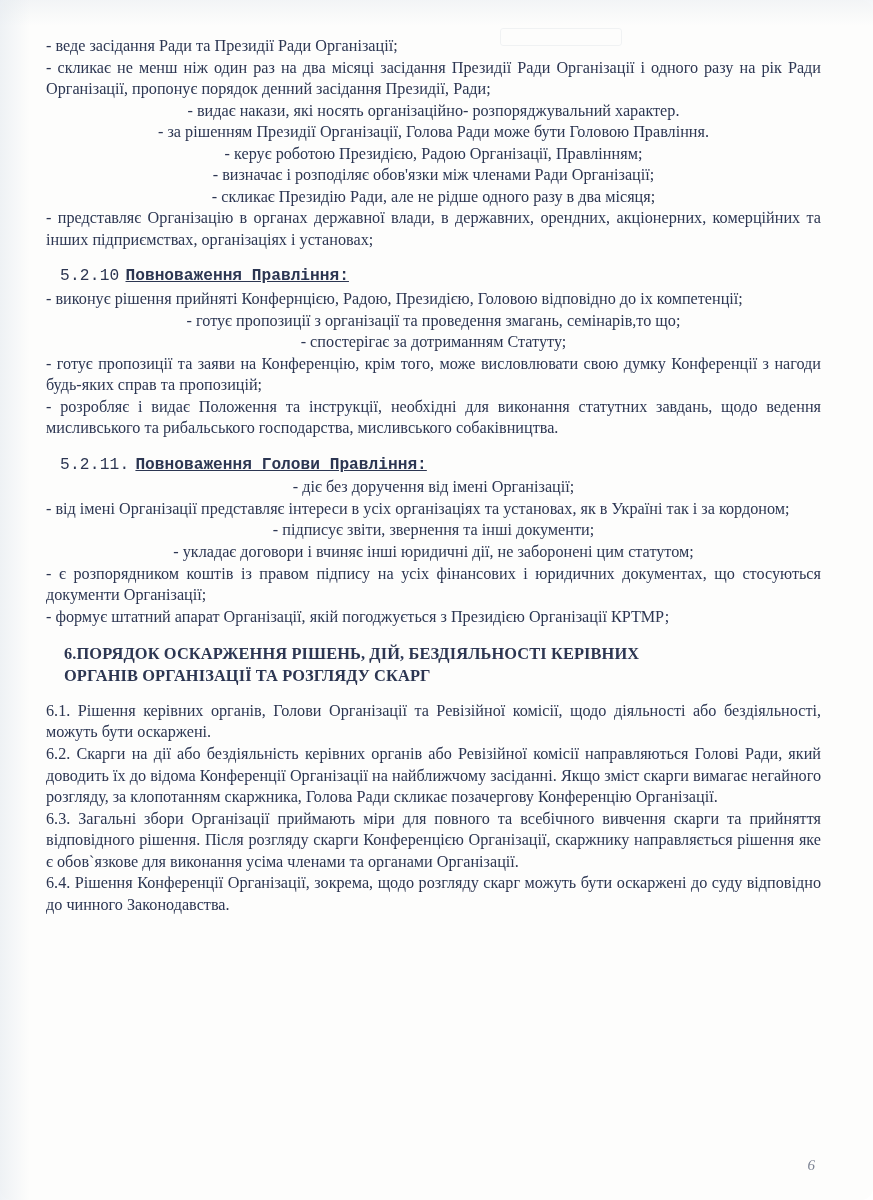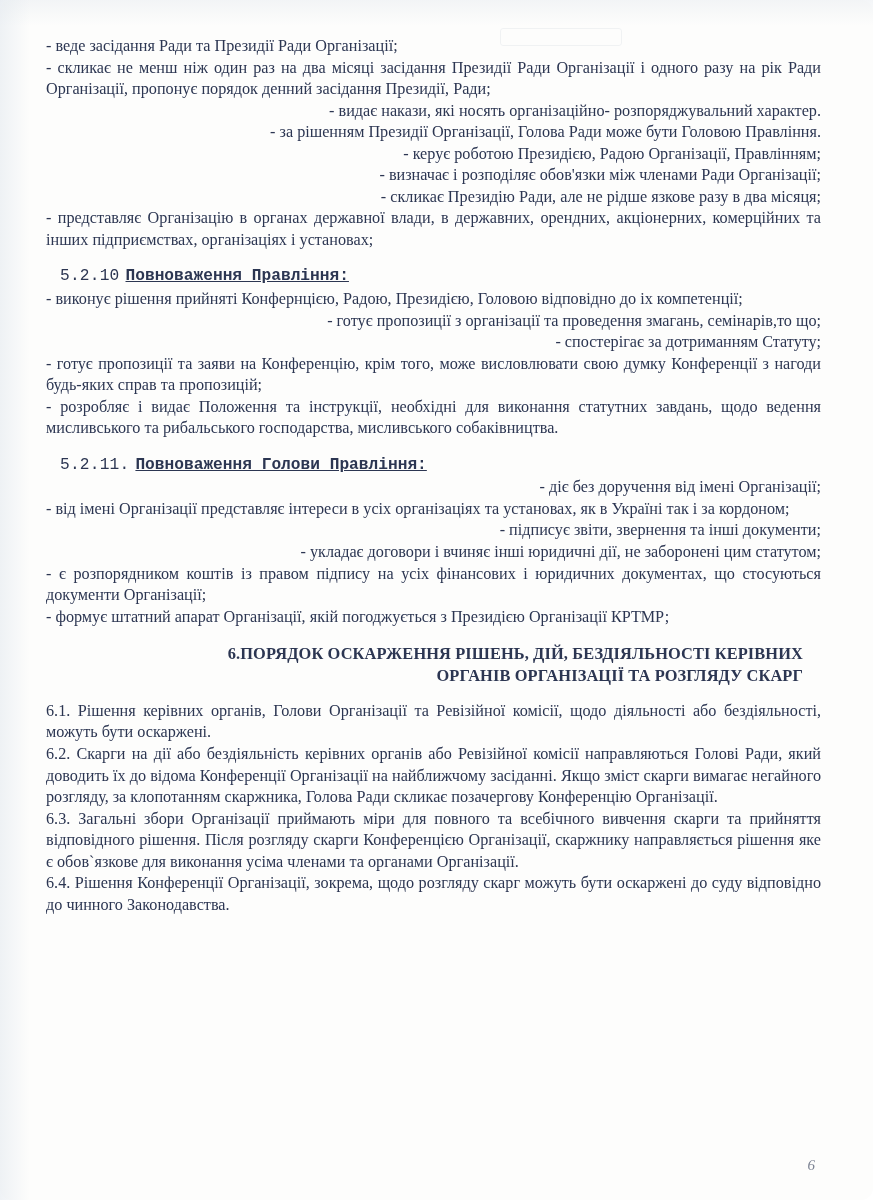--- a/index.html
+++ b/index.html
@@ -70,21 +70,21 @@
   }
   .sec-num {
     letter-spacing: .2px;
   }
   .sec-title {
     font-weight: bold;
     text-decoration: underline;
     padding-left: 6px;
   }
   .chapter {
-    text-align: right;
+    text-align: left;
     font-weight: bold;
     font-size: 16.4px;
     line-height: 1.3;
     margin: 0;
     padding: 0 18px;
     letter-spacing: .1px;
   }
   .para {
     text-align: justify;
   }
@@ -92,40 +92,40 @@
     position: absolute;
     right: 58px;
     bottom: 26px;
     font-family: "Liberation Serif", serif;
     font-size: 15px;
     font-style: italic;
     color: #5b6478;
     opacity: .8;
   }
   .no-justify {
-    text-align: right;
+    text-align: center;
   }
 </style>
 </head>
 <body>
 
 <div class="page">
   <div class="scan-tint"></div>
   <div class="ghost-mark"></div>
 
   <div class="content">
 
     <div class="block">
       <p class="dash-line">-  веде засідання Ради та Президії Ради Організації;</p>
       <p class="dash-line">-   скликає не менш ніж один раз на два місяці засідання Президії Ради Організації і одного разу на рік  Ради Організації, пропонує порядок денний засідання Президії, Ради;</p>
       <p class="dash-line no-justify">- видає накази, які носять організаційно- розпоряджувальний характер.</p>
       <p class="dash-line no-justify">- за рішенням Президії Організації, Голова Ради може бути Головою Правління.</p>
       <p class="dash-line no-justify">- керує роботою Президією, Радою Організації, Правлінням;</p>
       <p class="dash-line no-justify">- визначає і розподіляє обов'язки між членами Ради Організації;</p>
-      <p class="dash-line no-justify">- скликає Президію Ради, але не рідше язкове разу в два місяця;</p>
+      <p class="dash-line no-justify">- скликає Президію Ради, але не рідше одного разу в два місяця;</p>
       <p class="dash-line">-    представляє Організацію в органах державної влади, в державних, орендних, акціонерних, комерційних та інших підприємствах, організаціях і установах;</p>
     </div>
 
     <div class="gap"></div>
 
     <div class="block">
       <p class="sec-head">
         <span class="sec-num">5.2.10</span><span class="sec-title">Повноваження Правління:</span>
       </p>
       <p class="dash-line">- виконує рішення прийняті Конфернцією, Радою, Президією, Головою відповідно до іх компетенції;</p>

